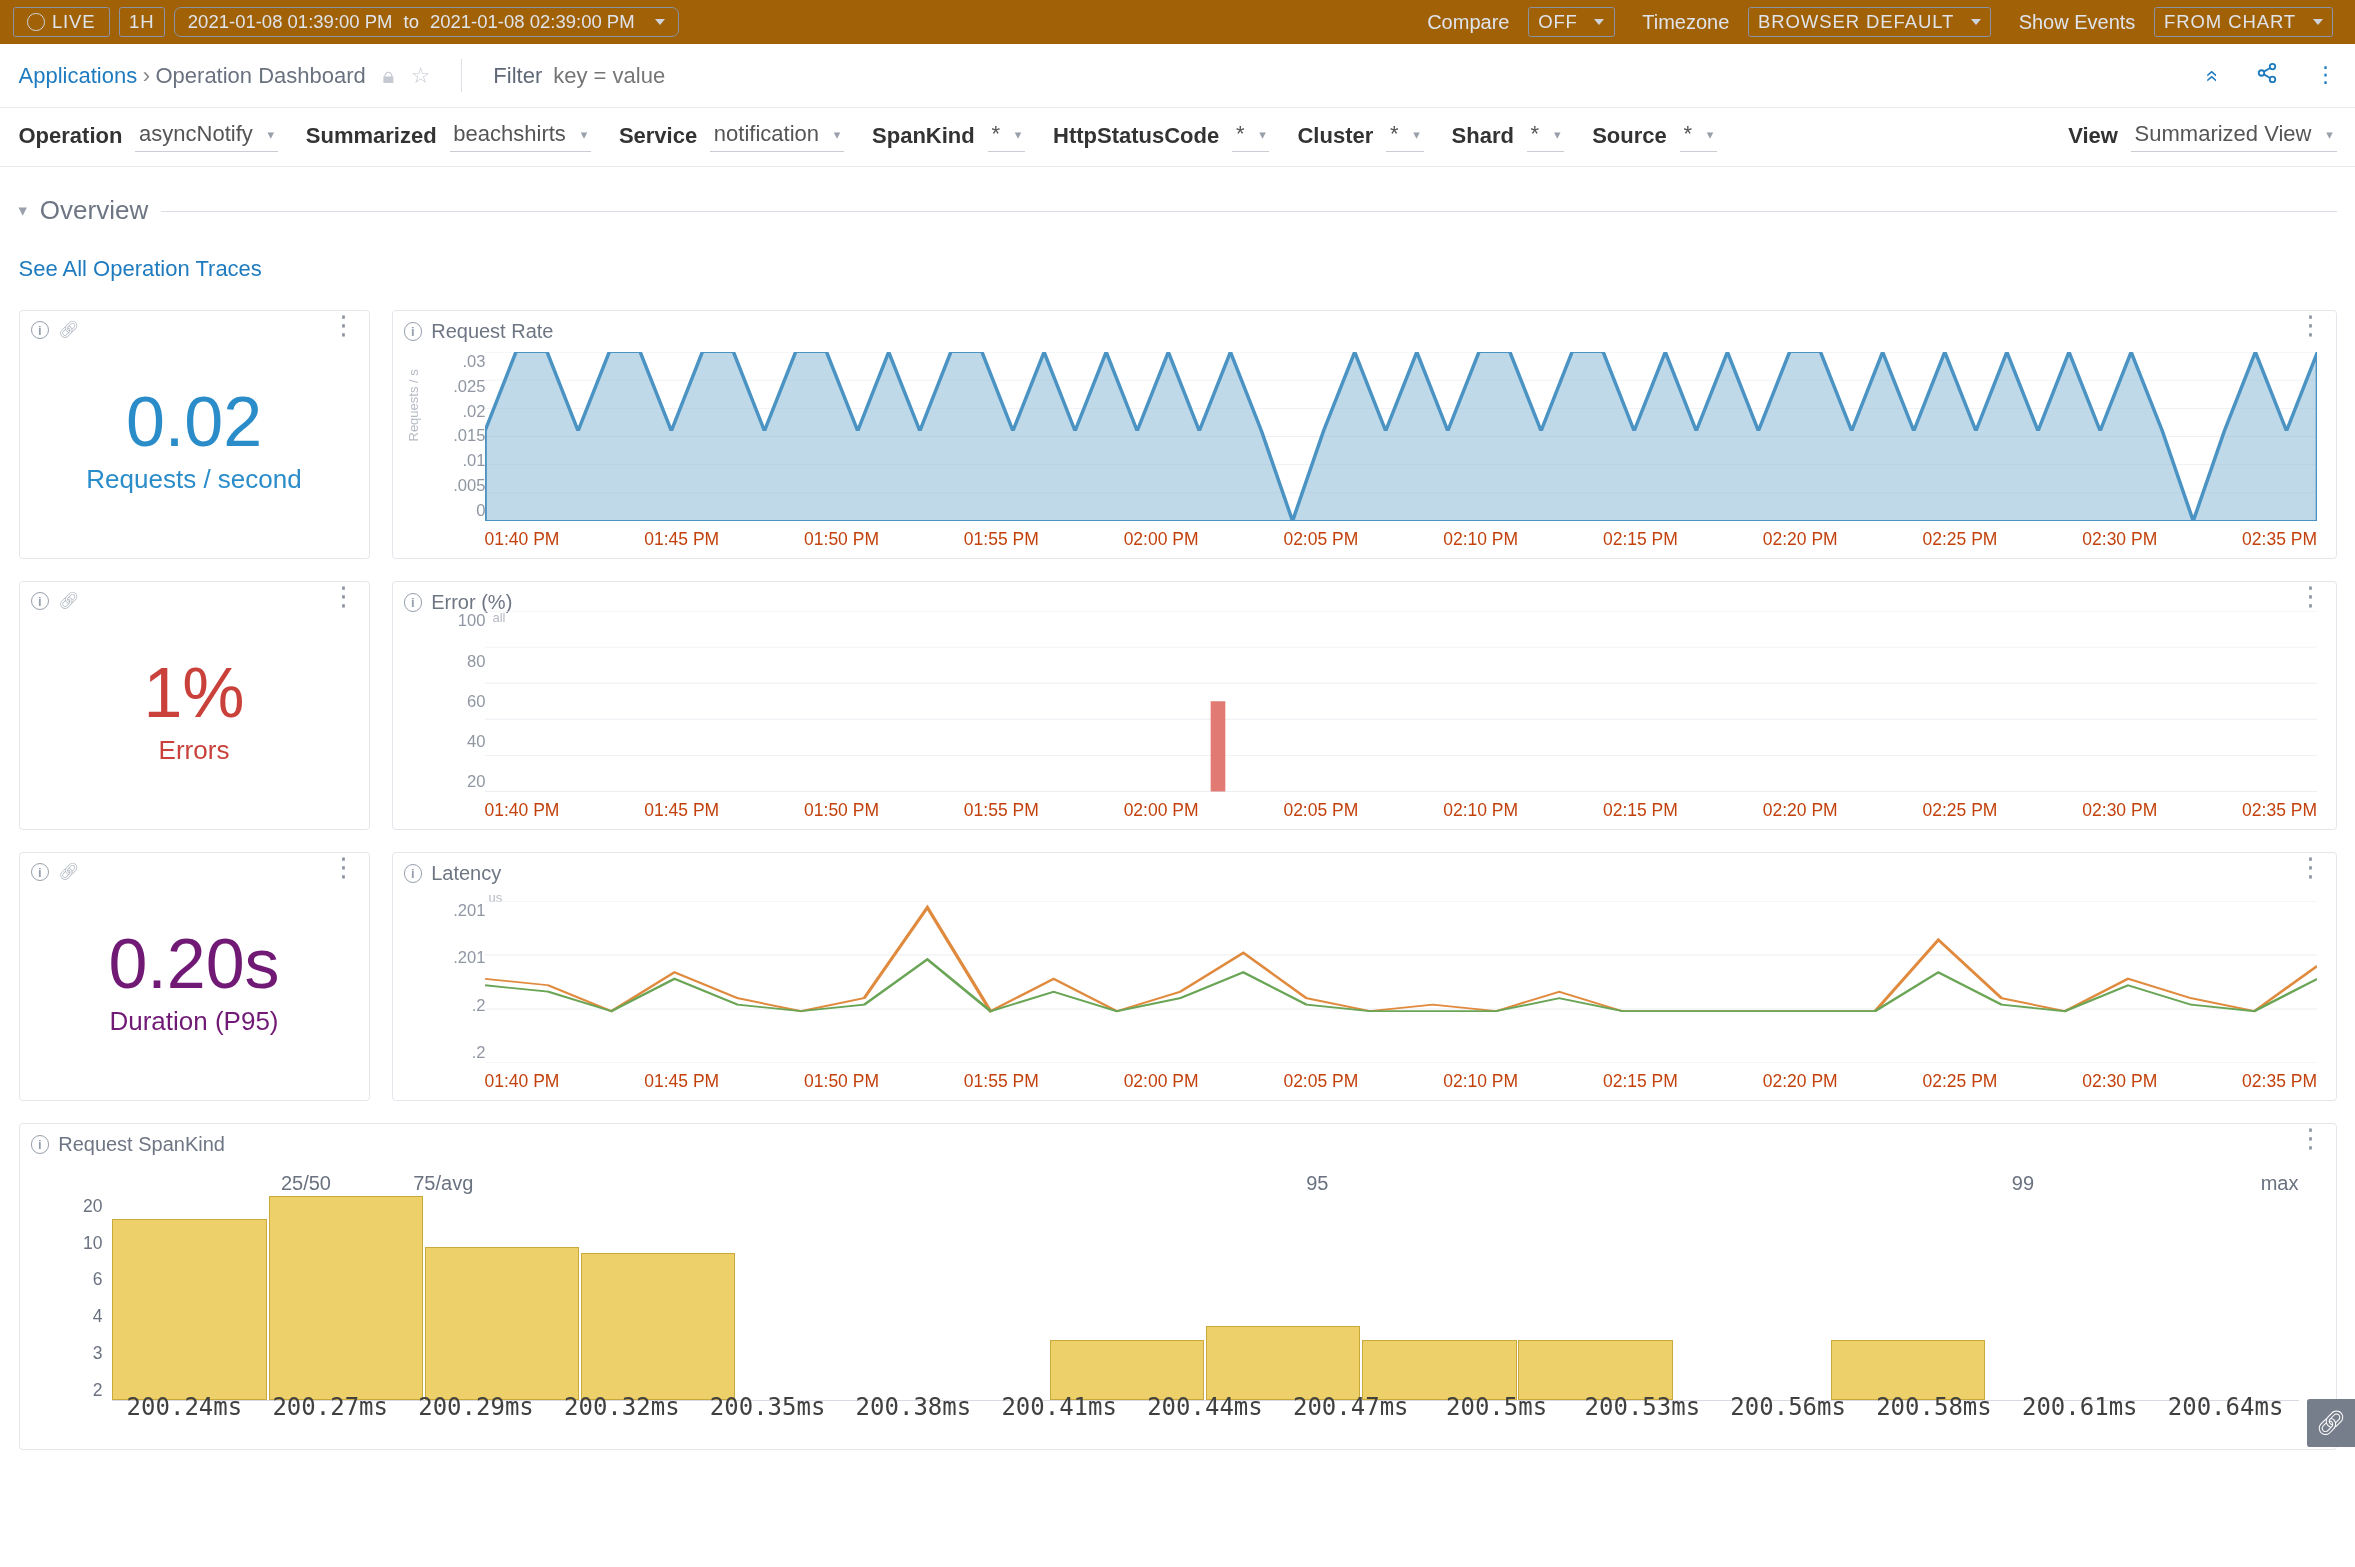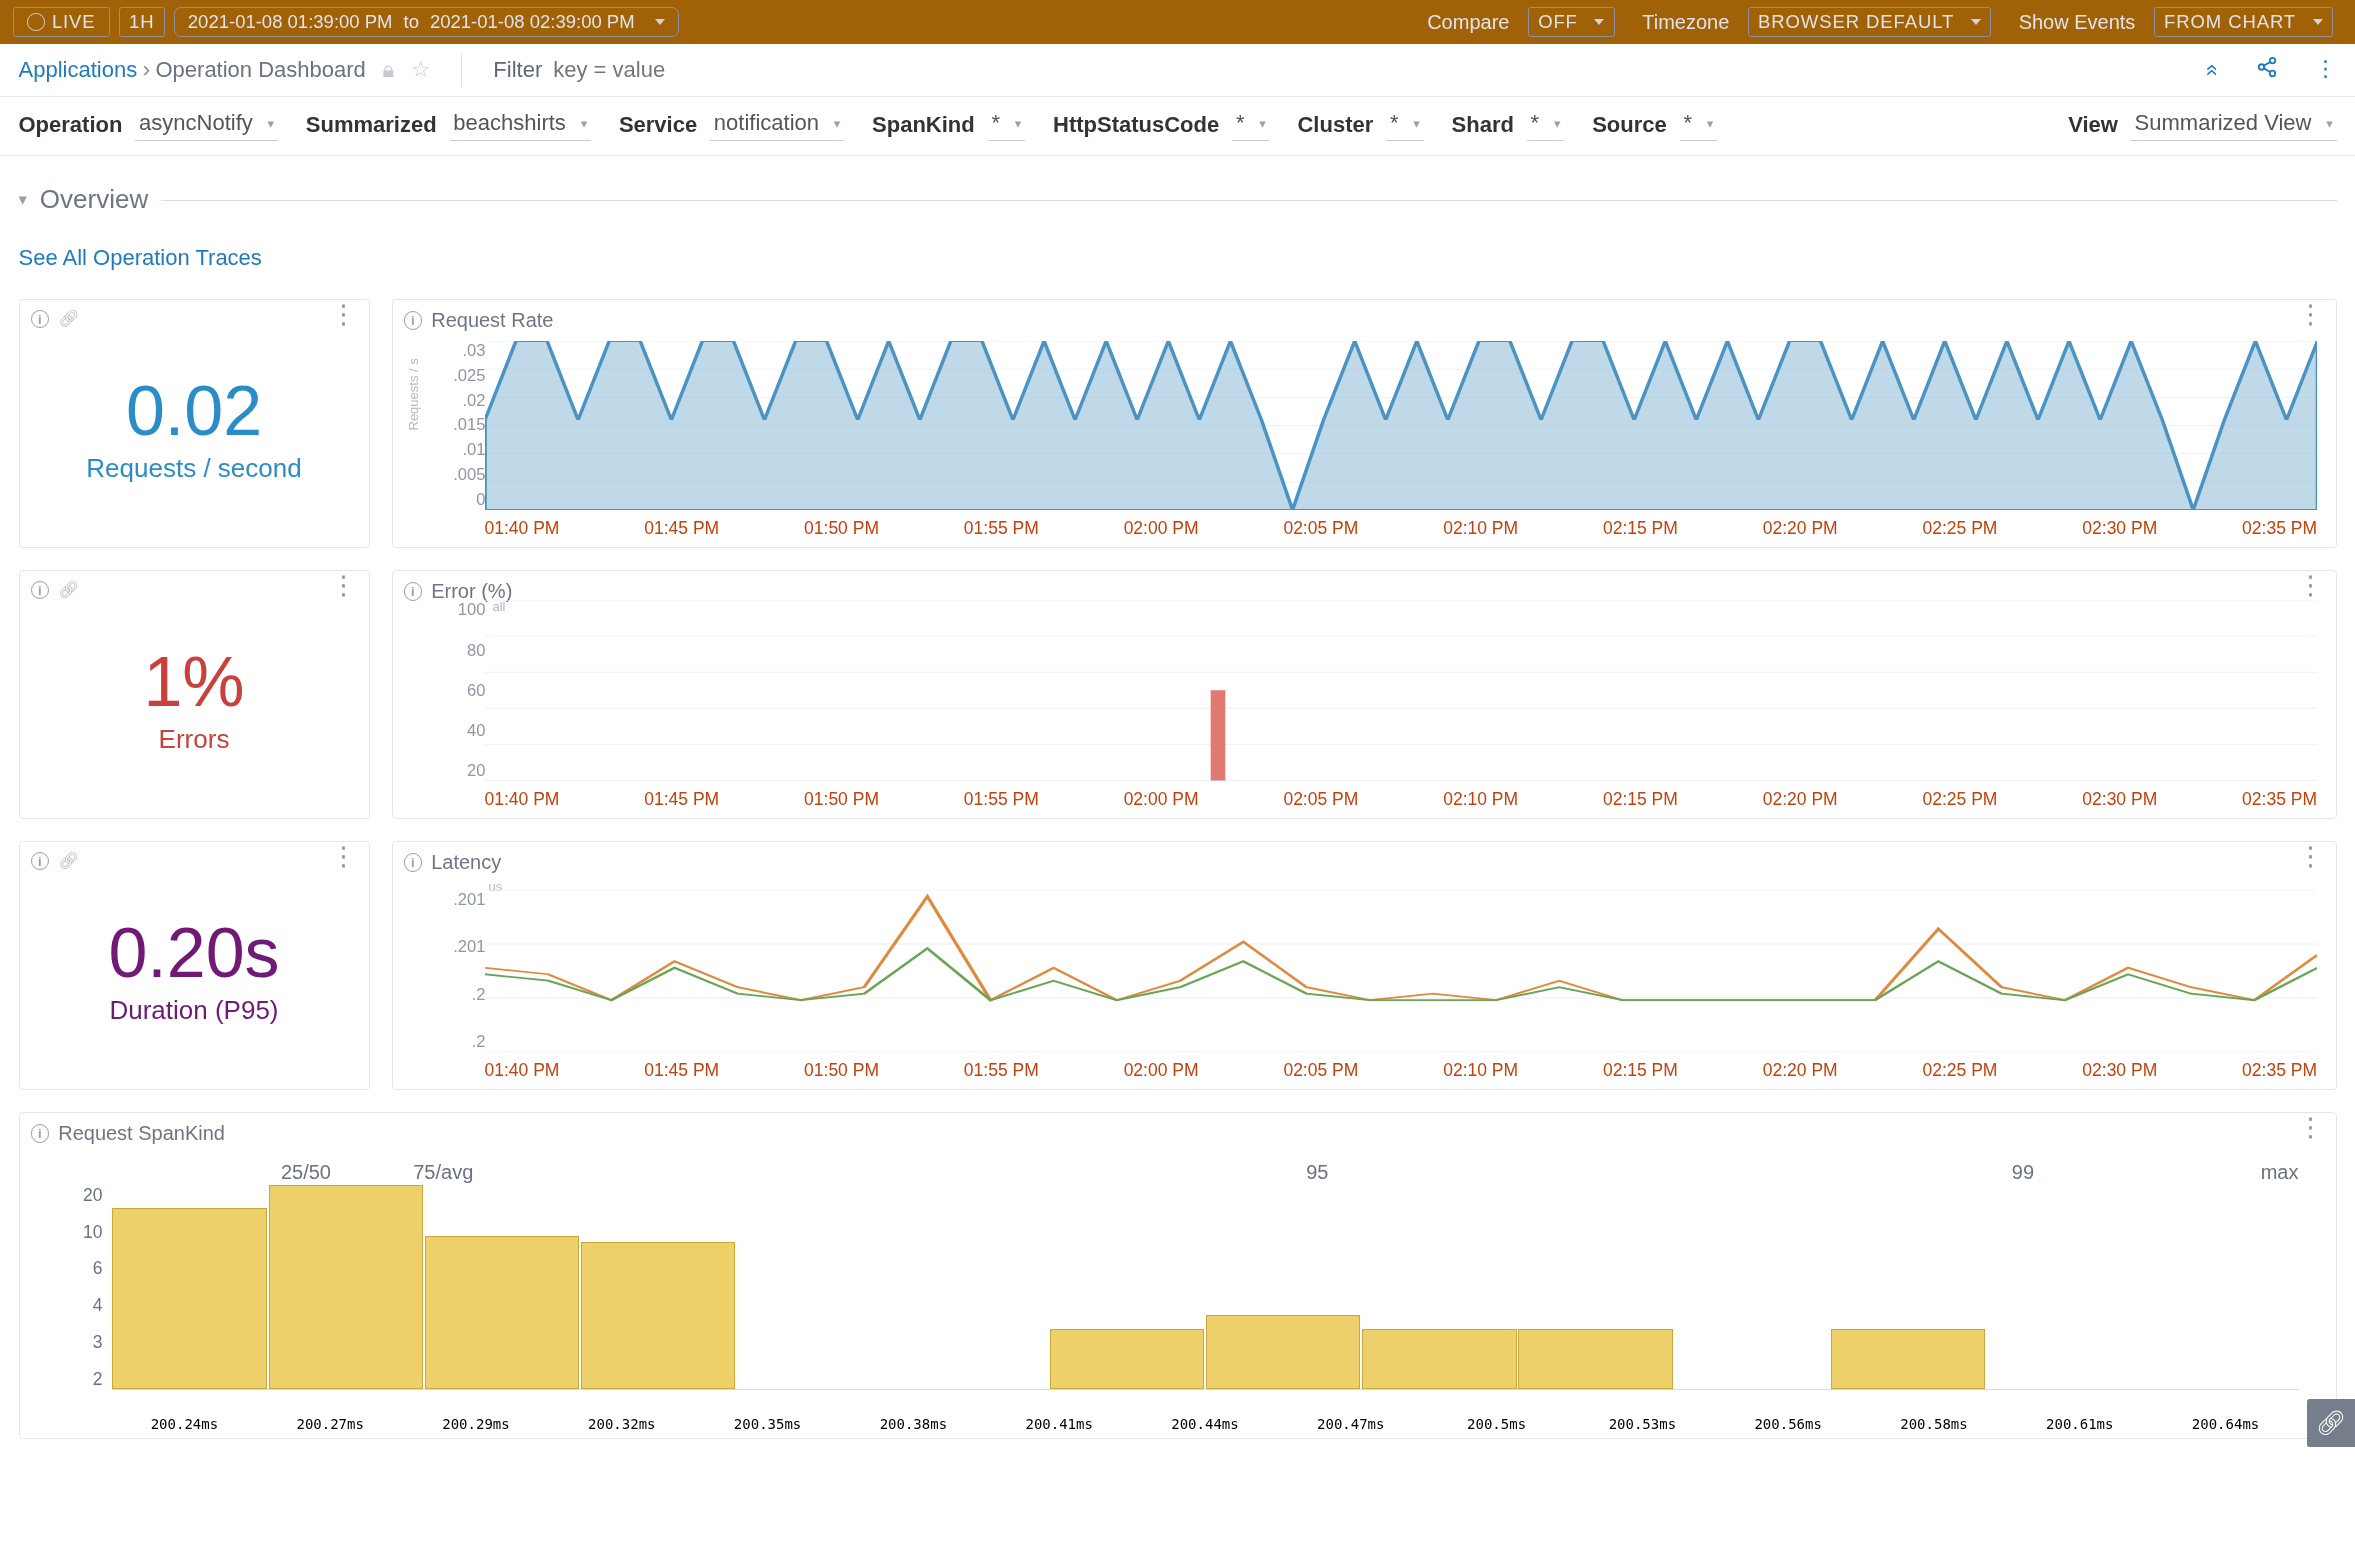--- a/index.html
+++ b/index.html
@@ -8,21 +8,21 @@
   .topbar{height:44px;background:#a16207;color:#dfe3ea;display:flex;align-items:center;padding:0 13px;font-size:20px;}
   .pill{border:0.9px solid #8a92a3;border-radius:2.8px;padding:2.8px 13px;display:flex;align-items:center;gap:7.4px;margin-right:9.2px;font-size:18.5px;letter-spacing:0.9px;}
   .pill.small{padding:2.8px 9.2px;font-size:18.5px;}
   .topbar .left{display:flex;align-items:center;}
   .circle{width:17.5px;height:17.5px;border:1.8px solid #cfd3dc;border-radius:50%;}
   .timerange{display:flex;align-items:center;gap:11px;border:0.9px solid #8a92a3;border-radius:7px;padding:3px 13px;font-size:18.5px;}
   .topbar .right{margin-left:auto;display:flex;align-items:center;gap:18.5px;}
   .chev::after{content:'';display:inline-block;margin-left:9.2px;border-left:5.5px solid transparent;border-right:5.5px solid transparent;border-top:6.5px solid #cfd3dc;}
   .light{color:#e4e7ee;}
   
-  .breadrow{height:53px;display:flex;align-items:center;padding:0 18.5px;border-bottom:0.9px solid #e9ebef;font-size:22px;}
+  .breadrow{height:64px;display:flex;align-items:center;padding:0 18.5px;border-bottom:0.9px solid #e9ebef;font-size:22px;}
   .link{color:#1f7bbf;}
   .crumb-sep{margin:0 5.5px;color:#888;}
   .lock,.star{color:#c4c9d2;margin-left:16.6px;}
   .vrule{width:0.9px;height:33px;background:#dcdfe5;margin:0 31px;}
   .filter-label{color:#5f6876;font-size:22px;margin-right:11px;}
   .filter-input{border:none;font-size:22px;color:#b6bbc4;outline:none;width:369px;background:transparent;}
   .breadrow .icons{margin-left:auto;display:flex;gap:37px;color:#1f7bbf;}
   .breadrow .icons .dots{color:#1f7bbf;}
   
   .selrow{display:flex;gap:28px;padding:13px 18.5px 14.8px;border-bottom:0.9px solid #e9ebef;font-size:22px;flex-wrap:wrap;}
@@ -61,21 +61,21 @@
   .ylabel{position:absolute;left:28px;top:50%;transform:rotate(-90deg) translateY(-50%);transform-origin:left center;color:#b4b9c3;font-size:13px;}
   .xaxis{position:absolute;left:92px;right:18.5px;bottom:7.4px;display:flex;justify-content:space-between;color:#c2410c;font-size:17.5px;}
   svg.chart{width:100%;height:100%;}
   .grid line{stroke:#eceef2;stroke-width:1;}
   
   .card.hist{height:327px;}
   .hist-top{position:absolute;left:74px;right:37px;top:48px;color:#6a7280;font-size:20px;}
   .hist-body{position:absolute;left:92px;right:37px;top:72px;bottom:48px;display:flex;align-items:flex-end;gap:0;border-bottom:1.8px solid #d7dae0;}
   .hist-body .bar{flex:1;border:0.9px solid #caa93c;background:#eed06a;margin:0 0.9px;}
   .hist-y{position:absolute;left:28px;top:72px;bottom:48px;width:55px;color:#6a7280;font-size:17.5px;display:flex;flex-direction:column;justify-content:space-between;align-items:flex-end;}
-  .hist-x{position:absolute;left:92px;right:37px;bottom:6px;display:flex;color:#000000;font-size:14px;font-family:ui-monospace,Menlo,monospace;}
+  .hist-x{position:absolute;left:92px;right:37px;bottom:28px;display:flex;color:#404040;font-size:24px;font-family:ui-monospace,Menlo,monospace;}
   .hist-x span{flex:1;text-align:center;}
   .hist-ylabel{position:absolute;left:92px;top:157px;transform:rotate(-90deg);transform-origin:left top;color:#8b92a0;font-size:14.8px;}
   .fab{position:fixed;right:0;bottom:120px;width:48px;height:48px;background:#777e8b;display:flex;align-items:center;justify-content:center;color:#fff;font-size:24px;border-radius:2.8px 0 0 2.8px;}
   .lat-unit{position:absolute;left:96px;top:37px;font-size:13px;color:#b4b9c3;}
 </style>
 </head>
 <body>
 
 <div class="topbar">
   <div class="left">

